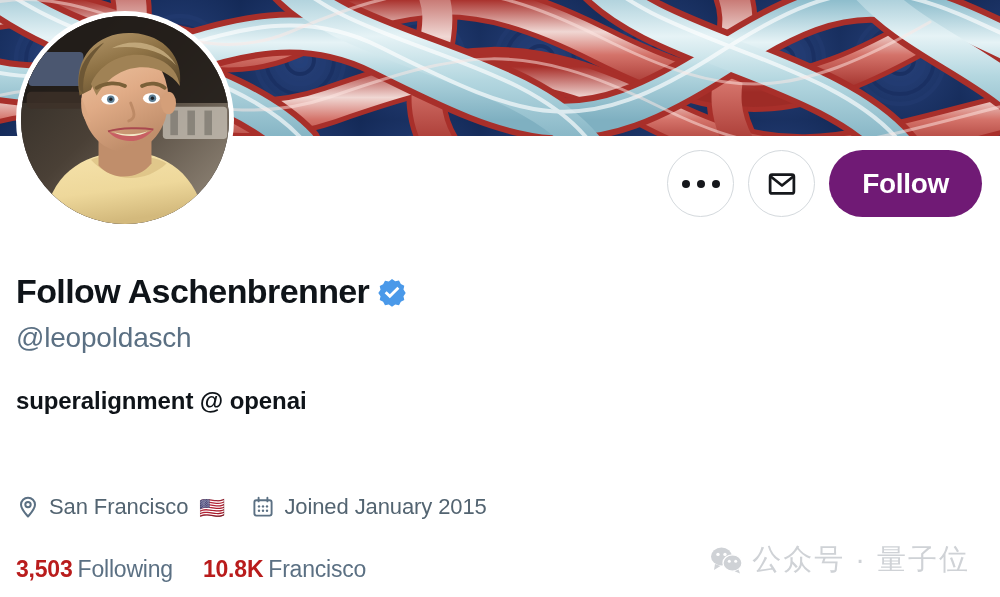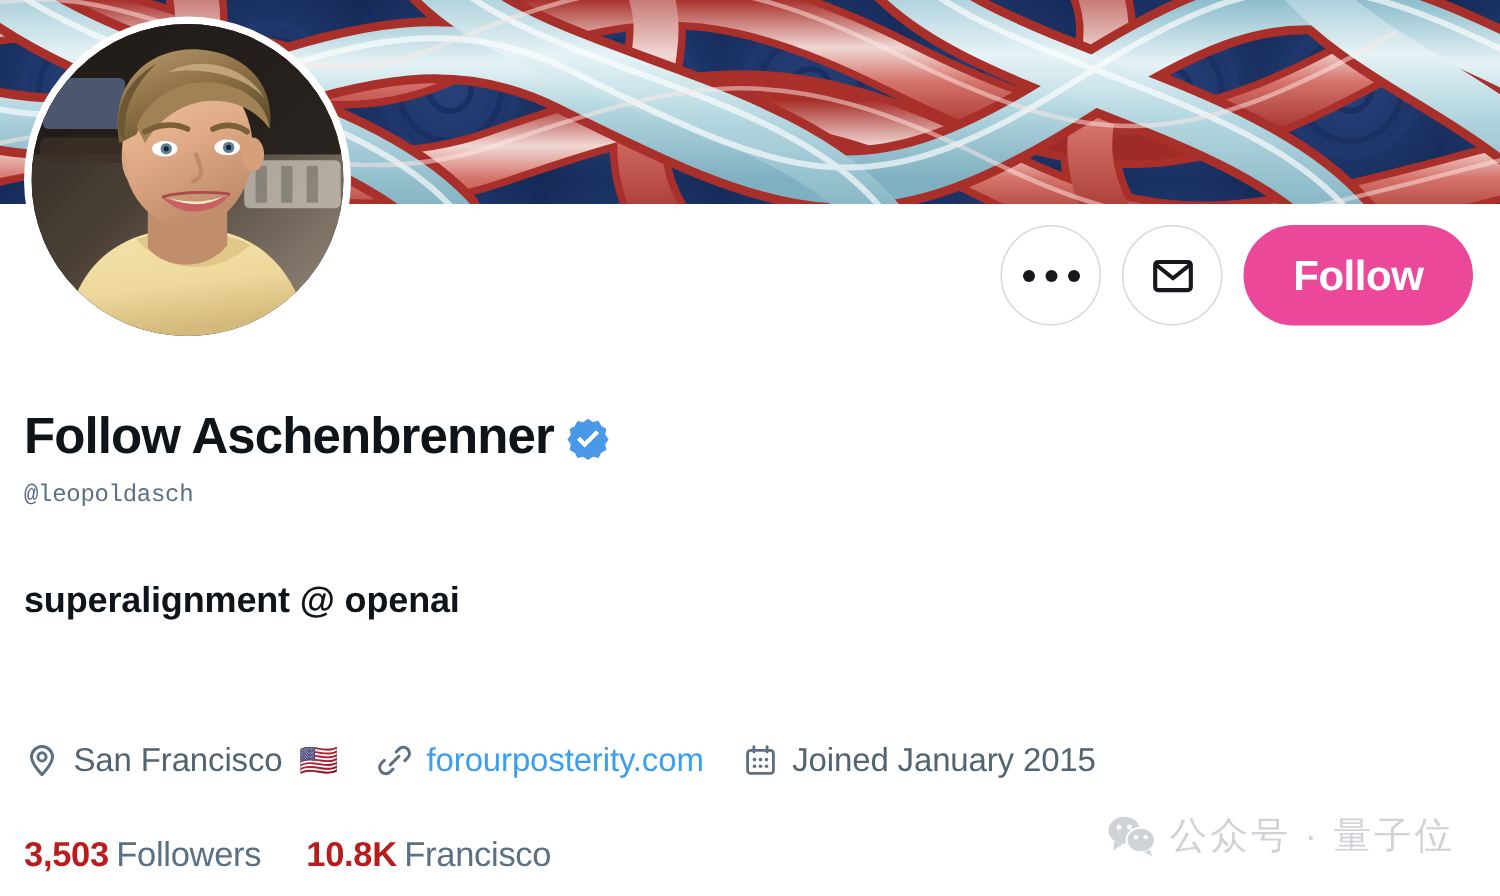--- a/index.html
+++ b/index.html
@@ -78,21 +78,21 @@
   .dots i {
     display: block;
     width: 8px; height: 8px;
     border-radius: 50%;
     background: #16181c;
   }
   .follow-btn {
     height: 67px;
     padding: 14px 33px;
     border-radius: 999px;
-    background: #ec4899;
+    background: #701a75;
     color: #ffffff;
     font-size: 28px;
     font-weight: bold;
     letter-spacing: -0.3px;
     display: flex;
     align-items: center;
     justify-content: center;
     cursor: pointer;
     border: none;
     font-family: "Liberation Sans", sans-serif;
@@ -112,25 +112,24 @@
     letter-spacing: -0.6px;
     line-height: 1.15;
     display: flex;
     align-items: center;
     gap: 8px;
     white-space: nowrap;
   }
   .verified-badge { display: inline-flex; flex-shrink: 0; margin-top: 3px; }
   .handle {
     margin-top: 10px;
-    font-size: 16px;
+    font-size: 28px;
     color: #5b7083;
     letter-spacing: -0.2px;
     line-height: 1.2;
-    font-family: Liberation Mono, monospace;
   }
 
   
   .bio {
     position: absolute;
     left: 16px;
     top: 383px;
     width: 720px;
     font-size: 24px;
     color: #0f1419;
@@ -180,21 +179,21 @@
 
   
   .watermark {
     position: absolute;
     right: 30px;
     top: 540px;
     display: flex;
     align-items: center;
     gap: 8px;
     color: #cfd2d6;
-    font-size: 25px;
+    font-size: 29px;
     letter-spacing: 2px;
     user-select: none;
   }
   .wm-icon { display: inline-flex; }
 </style>
 </head>
 <body>
 
 <div class="profile-page">
 
@@ -392,30 +391,20 @@
       <span class="meta-icon">
         <svg width="24" height="24" viewBox="0 0 24 24" fill="none" stroke="#5b7083" stroke-width="2" stroke-linecap="round" stroke-linejoin="round">
           <path d="M12 21.5 C 16.6 16.4 19 12.8 19 9.7 A7 7 0 0 0 5 9.7 C 5 12.8 7.4 16.4 12 21.5 Z"></path>
           <circle cx="12" cy="9.6" r="2.7"></circle>
         </svg>
       </span>
       <span>San Francisco</span>
       <span class="flag">🇺🇸</span>
     </div>
 
-    <div class="meta-item">
-      <span class="meta-icon">
-        <svg width="24" height="24" viewBox="0 0 24 24" fill="none" stroke="#5b7083" stroke-width="2" stroke-linecap="round" stroke-linejoin="round">
-          <path d="M9.2 14.9 L14.9 9.2"></path>
-          <path d="M13.1 6.3 L15 4.4 a4.1 4.1 0 0 1 5.8 5.8 L18.9 12.1"></path>
-          <path d="M11 17.7 L9.1 19.6 a4.1 4.1 0 0 1 -5.8 -5.8 L5.2 11.9"></path>
-        </svg>
-      </span>
-      <a class="meta-link" href="#">forourposterity.com</a>
-    </div>
 
     <div class="meta-item">
       <span class="meta-icon">
         <svg width="24" height="24" viewBox="0 0 24 24" fill="none" stroke="#5b7083" stroke-width="1.9" stroke-linecap="round" stroke-linejoin="round">
           <rect x="3.4" y="5.2" width="17.2" height="15.4" rx="2"></rect>
           <path d="M7.6 2.8 v3.6 M16.4 2.8 v3.6"></path>
           <g fill="#5b7083" stroke="none">
             <circle cx="8" cy="11.4" r="1.2"></circle>
             <circle cx="12" cy="11.4" r="1.2"></circle>
             <circle cx="16" cy="11.4" r="1.2"></circle>
@@ -424,21 +413,21 @@
             <circle cx="16" cy="15.8" r="1.2"></circle>
           </g>
         </svg>
       </span>
       <span>Joined January 2015</span>
     </div>
   </div>
 
   <div class="stats">
     <span class="stat">
-      <span class="stat-num">3,503</span><span class="stat-label">Followers</span>
+      <span class="stat-num">3,503</span><span class="stat-label">Following</span>
     </span>
     <span class="stat">
       <span class="stat-num">10.8K</span><span class="stat-label">Francisco</span>
     </span>
   </div>
 
   <div class="watermark">
     <span class="wm-icon">
       <svg width="34" height="28" viewBox="0 0 34 28">
         <ellipse cx="11.5" cy="10.5" rx="10.5" ry="9" fill="#cfd2d6"></ellipse>

